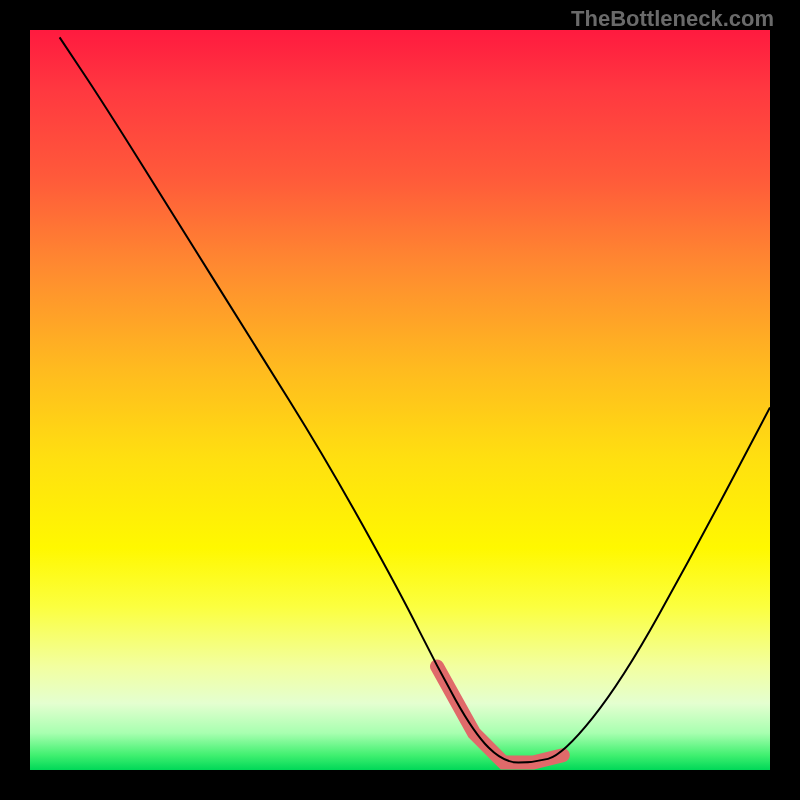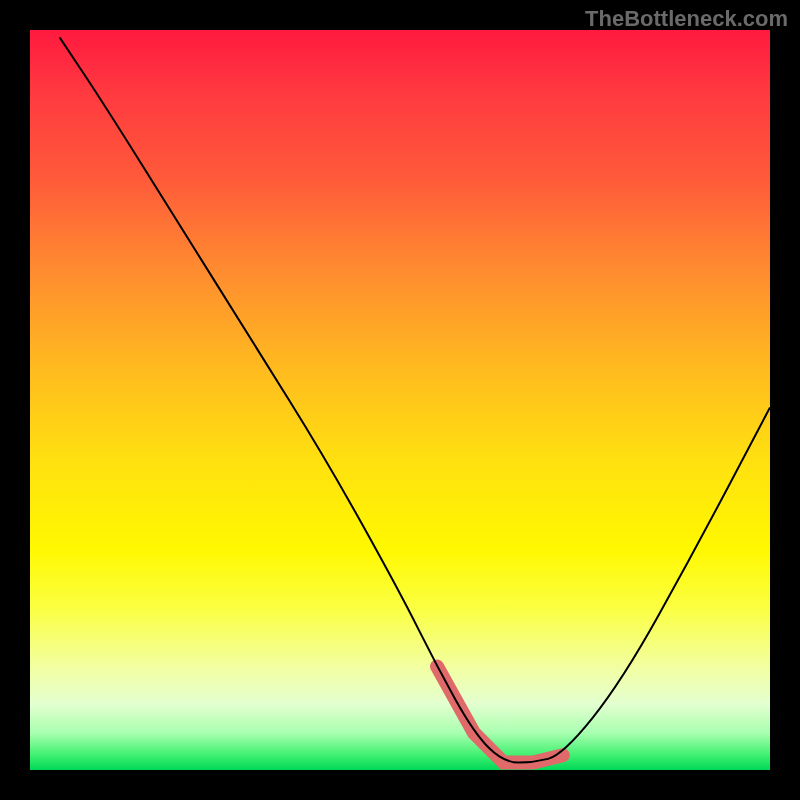--- a/index.html
+++ b/index.html
@@ -7,21 +7,21 @@
     padding: 0;
     width: 800px;
     height: 800px;
     background: #000;
     position: relative;
     font-family: Arial, sans-serif;
   }
   .watermark {
     position: absolute;
     top: 6px;
-    right: 12px;
+    right: 26px;
     color: #6a6a6a;
     font-size: 22px;
     font-weight: bold;
     z-index: 10;
   }
   .plot-area {
     position: absolute;
     left: 30px;
     top: 30px;
     width: 740px;

